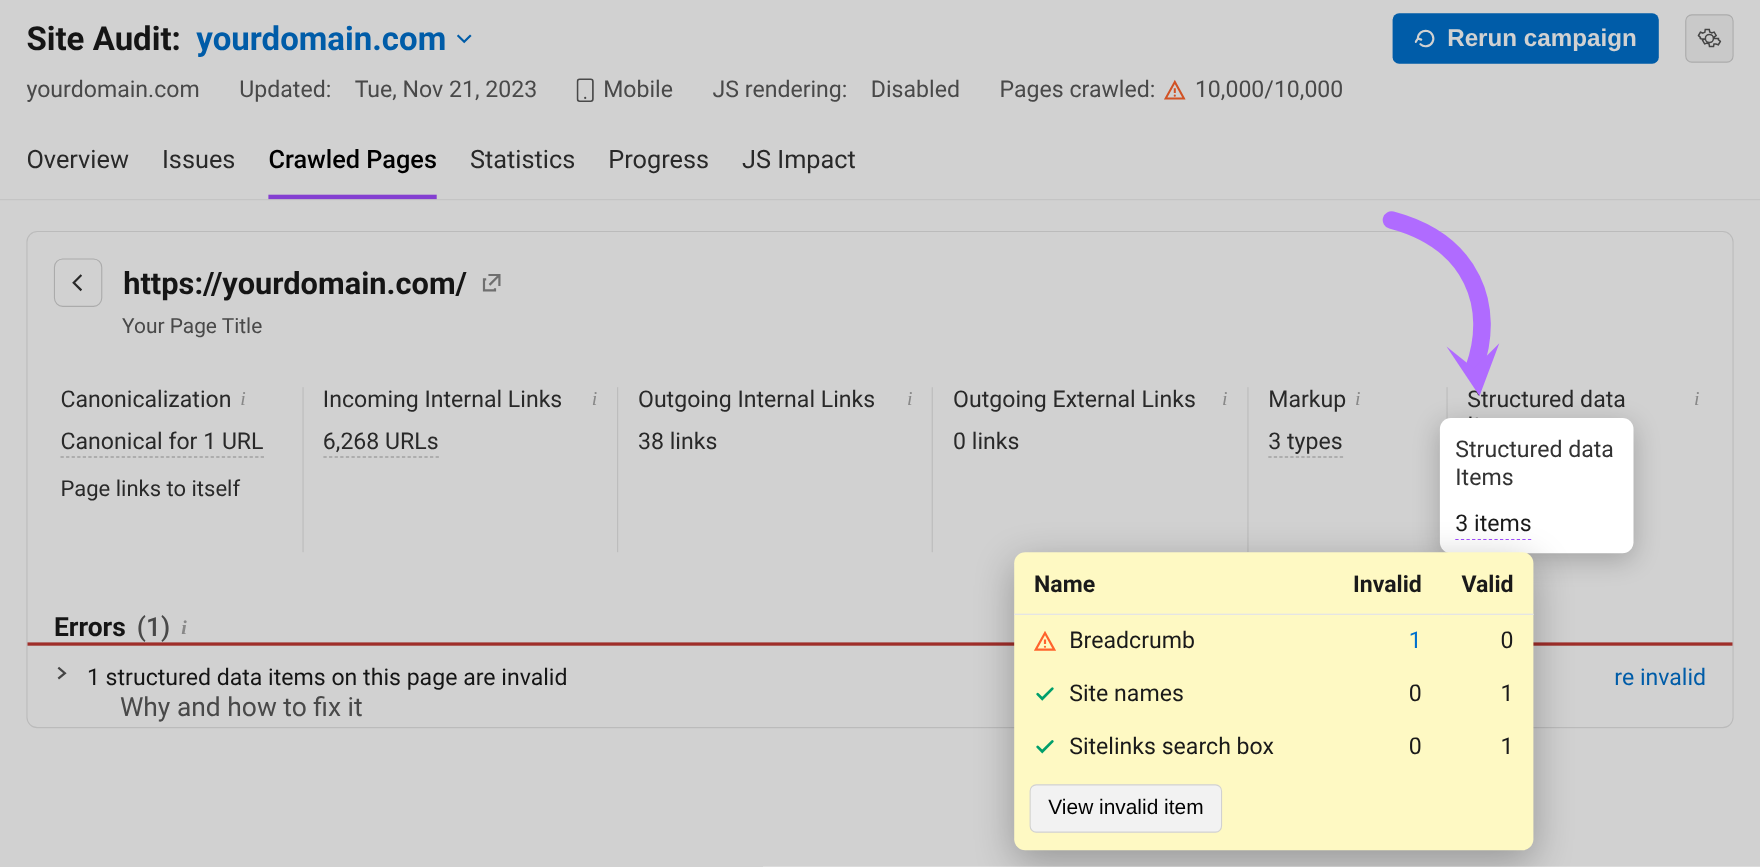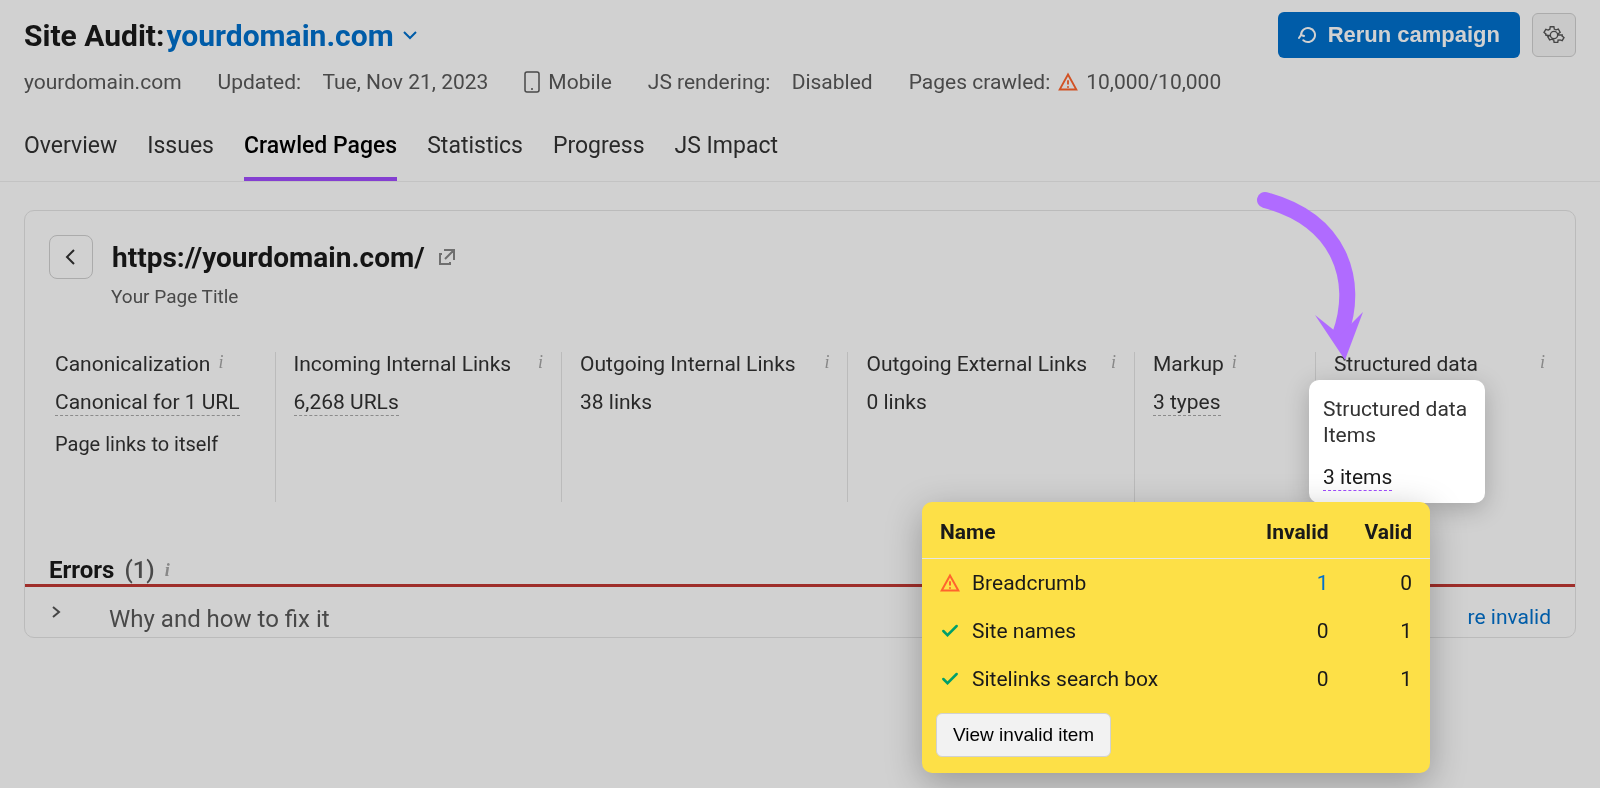--- a/index.html
+++ b/index.html
@@ -28,21 +28,21 @@
   .dim-overlay {
     position: absolute; inset: 0;
     background: rgba(0,0,0,0.18);
     pointer-events: none;
     z-index: 5;
   }
   .header {
     padding: 12px 24px 8px 24px;
   }
   .title-row {
-    display: flex; align-items: center; gap: 2px;
+    display: flex; align-items: center; gap: 14px;
   }
   .title-label { font-size: 30px; font-weight: 700; }
   .domain-select {
     font-size: 30px; font-weight: 700; color: var(--blue);
     display: inline-flex; align-items: center; gap: 8px; cursor: pointer;
   }
   .rerun-btn {
     margin-left: auto;
     background: var(--blue); color: #fff; border: none;
     border-radius: 6px; padding: 10px 20px; font-size: 22px; font-weight: 600;
@@ -123,21 +123,21 @@
     box-shadow: 0 6px 24px rgba(0,0,0,0.22);
     padding: 16px 14px 14px 14px;
     z-index: 10;
   }
   .highlight-card .lbl { font-size: 21px; color: #333; line-height: 1.25; }
   .highlight-card .val { font-size: 21px; margin-top: 16px; }
   .highlight-card .val .dotted { border-bottom-color: var(--purple); }
   
   .popover {
     position: absolute; top: 502px; left: 922px;
-    width: 508px; background: #fde047; border-radius: 10px;
+    width: 472px; background: #fef9c3; border-radius: 10px;
     box-shadow: 0 10px 36px rgba(0,0,0,0.28);
     z-index: 11; padding: 0;
   }
   .popover table { width: 100%; border-collapse: collapse; }
   .popover th {
     text-align: left; font-size: 21px; padding: 18px 18px 14px 18px;
     border-bottom: 1px solid var(--divider);
   }
   .popover th.num { text-align: right; width: 80px; }
   .popover td { font-size: 21px; padding: 12px 18px; text-align: center; }
@@ -294,20 +294,21 @@
     </span>
   </div>
 
   <div class="error-item-row">
     <span class="chev">
       <svg width="14" height="14" viewBox="0 0 14 14">
           <path d="M4 2l6 5-6 5" fill="none" stroke="#555" stroke-width="2"></path>
         </svg>
     </span>
     <div>
+      <div>1 structured data items on this page are invalid</div>
       <div class="error-why">Why and how to fix it</div>
     </div>
     <span class="error-right-link">re invalid</span>
   </div>
 </div>
 
 <div class="dim-overlay"></div>
 
 <div class="highlight-card">
   <div class="lbl">Structured data Items</div>

